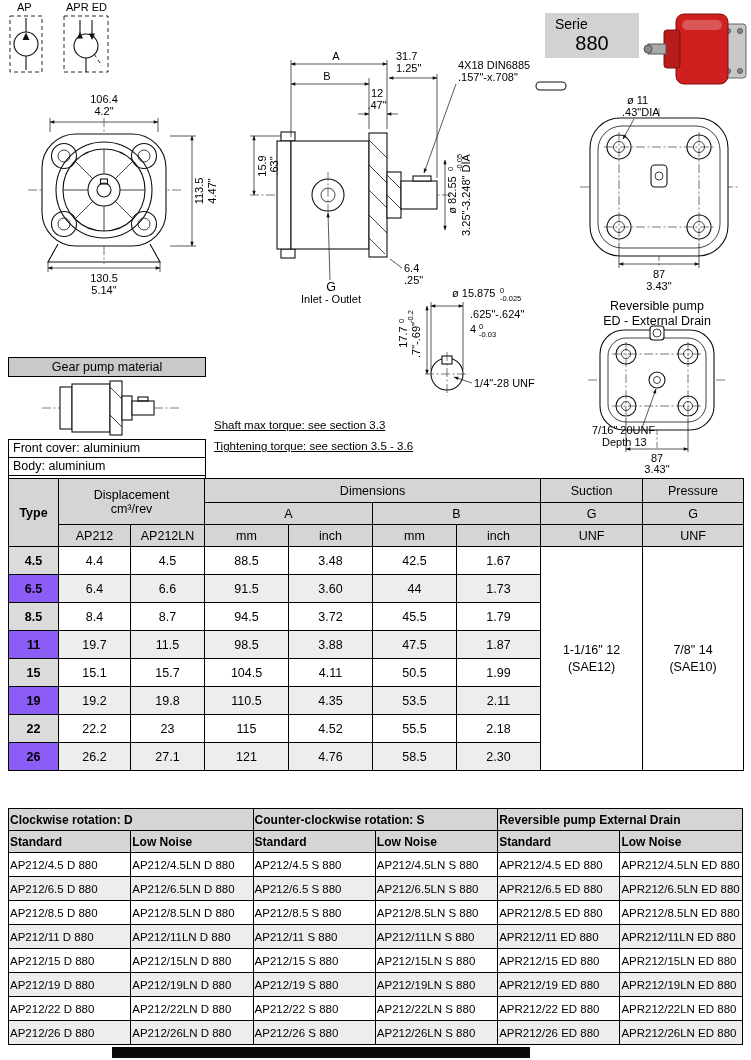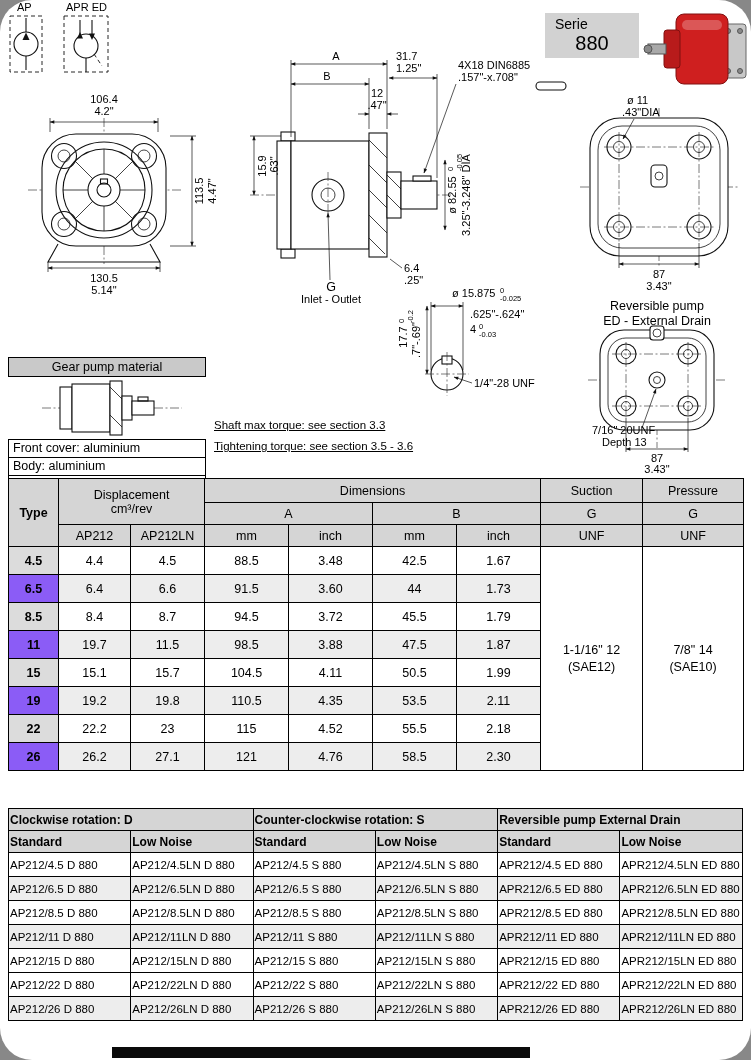--- a/index.html
+++ b/index.html
@@ -1,21 +1,20 @@
 <!DOCTYPE html>
 <html><head>
 <meta charset="utf-8">
 <style>
   * { box-sizing: border-box; }
   body { margin:0; background:#888; }
   .page {
     position:relative; width:751px; height:1060px; margin:0 auto;
     background:#fff; color:#000; overflow:hidden;
     font-family:"Liberation Sans", sans-serif;
-    border-radius:32px;
   }
   
   .drawings { position:absolute; left:0; top:0; }
   .drawings text { font-family:"Liberation Sans", sans-serif; font-size:11px; fill:#000; }
   .drawings text.tol { font-size:7.5px; }
   .drawings text.big { font-size:12.5px; }
   .ln  { fill:none; stroke:#111; stroke-width:1.1; }
   .lnt { fill:none; stroke:#111; stroke-width:0.8; }
   .wh  { fill:#fff; stroke:#111; stroke-width:1.1; }
   .cl  { fill:none; stroke:#333; stroke-width:0.65; stroke-dasharray:9 2.5 2 2.5; }
@@ -523,20 +522,28 @@
           <td data-name="order-code-cell">APR212/11LN ED 880</td>
         </tr>
         <tr data-name="order-table-row">
           <td data-name="order-code-cell">AP212/15 D 880</td>
           <td data-name="order-code-cell">AP212/15LN D 880</td>
           <td data-name="order-code-cell">AP212/15 S 880</td>
           <td data-name="order-code-cell">AP212/15LN S 880</td>
           <td data-name="order-code-cell">APR212/15 ED 880</td>
           <td data-name="order-code-cell">APR212/15LN ED 880</td>
         </tr>
+        <tr data-name="order-table-row" class="alt">
+          <td data-name="order-code-cell">AP212/19 D 880</td>
+          <td data-name="order-code-cell">AP212/19LN D 880</td>
+          <td data-name="order-code-cell">AP212/19 S 880</td>
+          <td data-name="order-code-cell">AP212/19LN S 880</td>
+          <td data-name="order-code-cell">APR212/19 ED 880</td>
+          <td data-name="order-code-cell">APR212/19LN ED 880</td>
+        </tr>
         <tr data-name="order-table-row">
           <td data-name="order-code-cell">AP212/22 D 880</td>
           <td data-name="order-code-cell">AP212/22LN D 880</td>
           <td data-name="order-code-cell">AP212/22 S 880</td>
           <td data-name="order-code-cell">AP212/22LN S 880</td>
           <td data-name="order-code-cell">APR212/22 ED 880</td>
           <td data-name="order-code-cell">APR212/22LN ED 880</td>
         </tr>
         <tr data-name="order-table-row" class="alt">
           <td data-name="order-code-cell">AP212/26 D 880</td>

